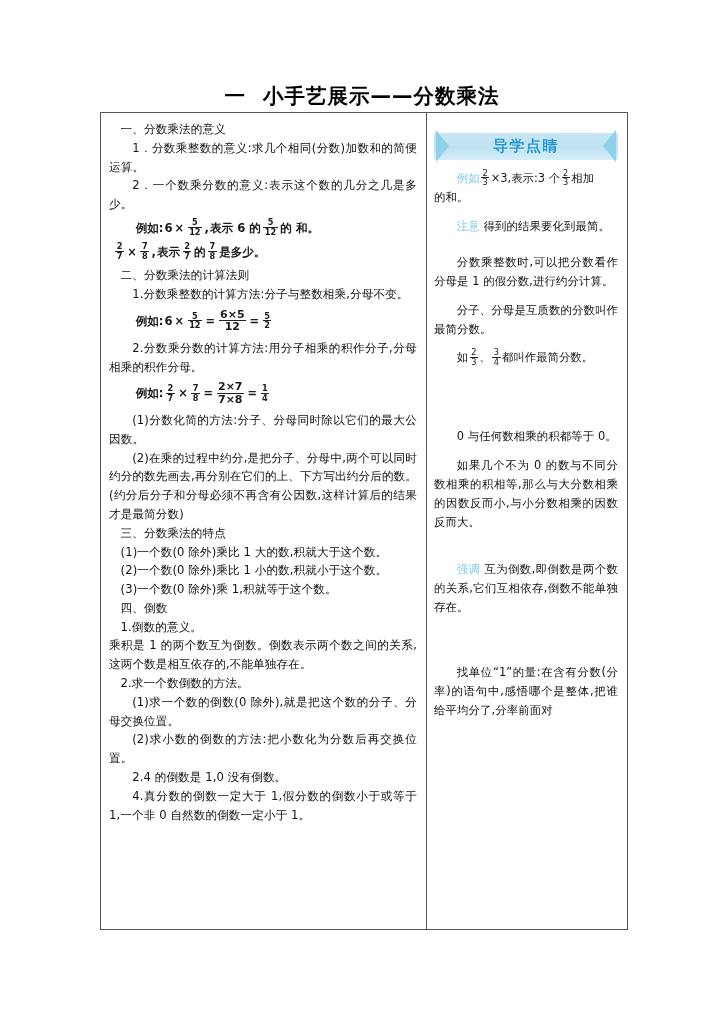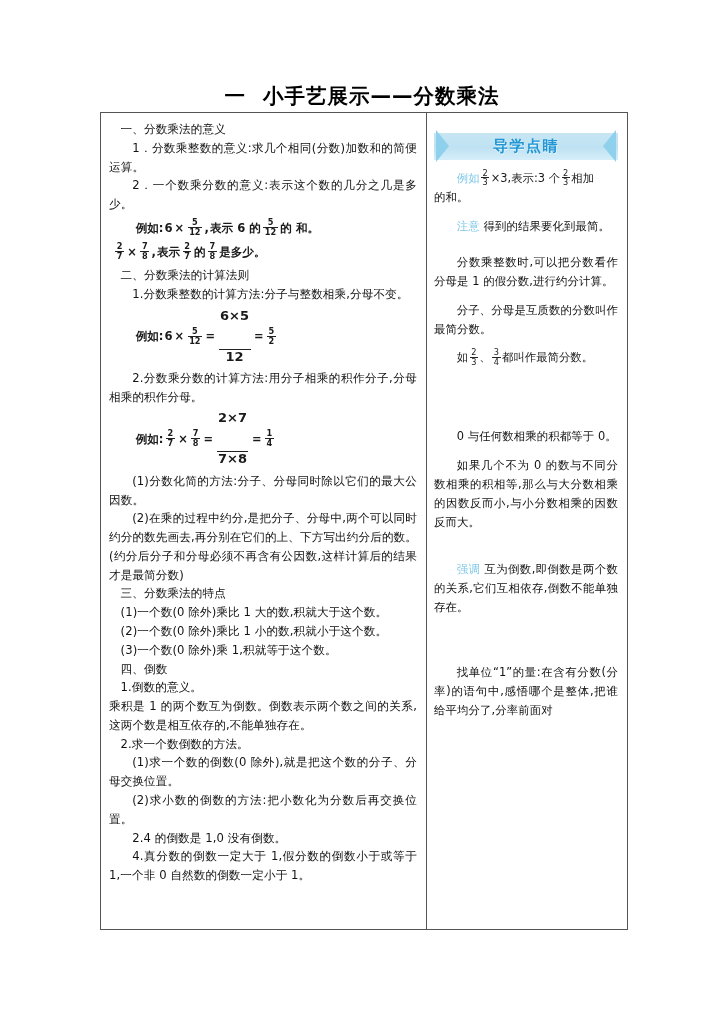--- a/index.html
+++ b/index.html
@@ -100,21 +100,21 @@
     vertical-align: middle;
     text-align: center;
     font-size: 8.2px;
     line-height: 1.08;
     margin: 0 1.5px;
     position: relative;
     top: -0.5px;
   }
   .frac .num { padding: 0 1.5px; }
   .frac .den { padding: 0 1.5px; border-top: 1px solid #222; }
-  .frac.wide { font-size: 13px; gap: 26px; }
+  .frac.wide { font-size: 11px; }
 
   .op { padding: 0 1px; font-size: 11.4px; }
   .txtrun { font-size: 11.6px; }
 
   
   .banner {
     position: relative;
     width: 100%;
     height: 27px;
     margin-top: 20px;

